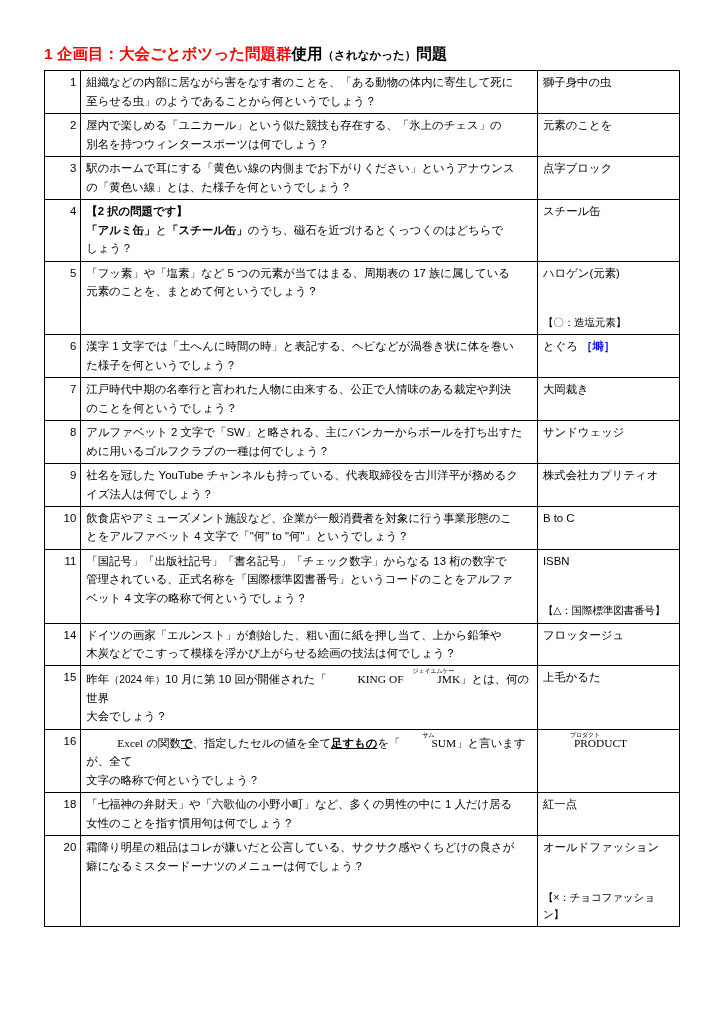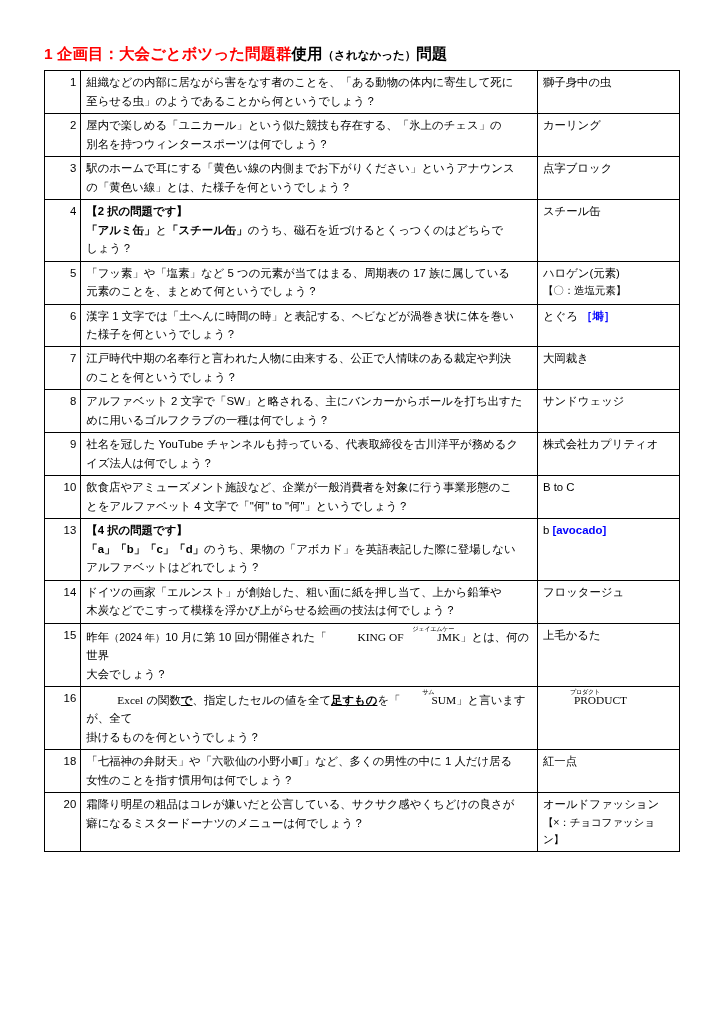--- a/index.html
+++ b/index.html
@@ -68,20 +68,21 @@
     width: 131px;
     padding-left: 6px;
   }
   .q-line, .a-line {
     display: block;
   }
   .note {
     display: block;
     font-size: 10.6px;
     letter-spacing: -0.2px;
+    margin-top: 32px;
   }
   b.bold {
     font-weight: bold;
   }
   .ul {
     font-weight: bold;
     text-decoration: underline;
   }
   .blue {
     color: #0000ff;
@@ -127,21 +128,21 @@
         </td>
       </tr>
 
       <tr>
         <td class="c-num">2</td>
         <td class="c-q">
           <span class="q-line">屋内で楽しめる「ユニカール」という似た競技も存在する、「氷上のチェス」の</span>
           <span class="q-line">別名を持つウィンタースポーツは何でしょう？</span>
         </td>
         <td class="c-a">
-          <span class="a-line">カーリング</span>
+          <span class="a-line">元素のことを</span>
         </td>
       </tr>
 
       <tr>
         <td class="c-num">3</td>
         <td class="c-q">
           <span class="q-line">駅のホームで耳にする「黄色い線の内側までお下がりください」というアナウンス</span>
           <span class="q-line">の「黄色い線」とは、た様子を何というでしょう？</span>
         </td>
         <td class="c-a">
@@ -221,33 +222,34 @@
         <td class="c-num">10</td>
         <td class="c-q">
           <span class="q-line">飲食店やアミューズメント施設など、企業が一般消費者を対象に行う事業形態のこ</span>
           <span class="q-line">とをアルファベット 4 文字で「"何" to "何"」というでしょう？</span>
         </td>
         <td class="c-a">
           <span class="a-line">B to C</span>
         </td>
       </tr>
 
-
-
-      <tr>
-        <td class="c-num">13</td>
-        <td class="c-q">
-          <span class="q-line"><b class="bold">【4 択の問題です】</b></span>
-          <span class="q-line"><b class="bold">「a」「b」「c」「d」</b>のうち、果物の「アボカド」を英語表記した際に登場しない</span>
-          <span class="q-line">アルファベットはどれでしょう？</span>
-        </td>
-        <td class="c-a">
-          <span class="a-line"><span>b</span> <span class="blue">[avocado]</span></span>
-        </td>
-      </tr>
+      <tr>
+        <td class="c-num">11</td>
+        <td class="c-q">
+          <span class="q-line">「国記号」「出版社記号」「書名記号」「チェック数字」からなる 13 桁の数字で</span>
+          <span class="q-line">管理されている、正式名称を「国際標準図書番号」というコードのことをアルファ</span>
+          <span class="q-line">ベット 4 文字の略称で何というでしょう？</span>
+        </td>
+        <td class="c-a">
+          <span class="a-line">ISBN</span>
+          <span class="note">【△：国際標準図書番号】</span>
+        </td>
+      </tr>
+
+
 
       <tr>
         <td class="c-num">14</td>
         <td class="c-q">
           <span class="q-line">ドイツの画家「エルンスト」が創始した、粗い面に紙を押し当て、上から鉛筆や</span>
           <span class="q-line">木炭などでこすって模様を浮かび上がらせる絵画の技法は何でしょう？</span>
         </td>
         <td class="c-a">
           <span class="a-line">フロッタージュ</span>
         </td>
@@ -261,21 +263,21 @@
         </td>
         <td class="c-a">
           <span class="a-line">上毛かるた</span>
         </td>
       </tr>
 
       <tr>
         <td class="c-num">16</td>
         <td class="c-q">
           <span class="q-line"><span class="latin">Excel</span> の関数<span class="ul">で</span>、指定したセルの値を全て<span class="ul">足すもの</span>を「<ruby><span class="latin">SUM</span><rt>サム</rt></ruby>」と言いますが、全て</span>
-          <span class="q-line">掛けるものを何というでしょう？</span>
+          <span class="q-line">文字の略称で何というでしょう？</span>
         </td>
         <td class="c-a">
           <span class="a-line"><ruby><span class="latin">PRODUCT</span><rt>プロダクト</rt></ruby></span>
         </td>
       </tr>
 
 
       <tr>
         <td class="c-num">18</td>
         <td class="c-q">

